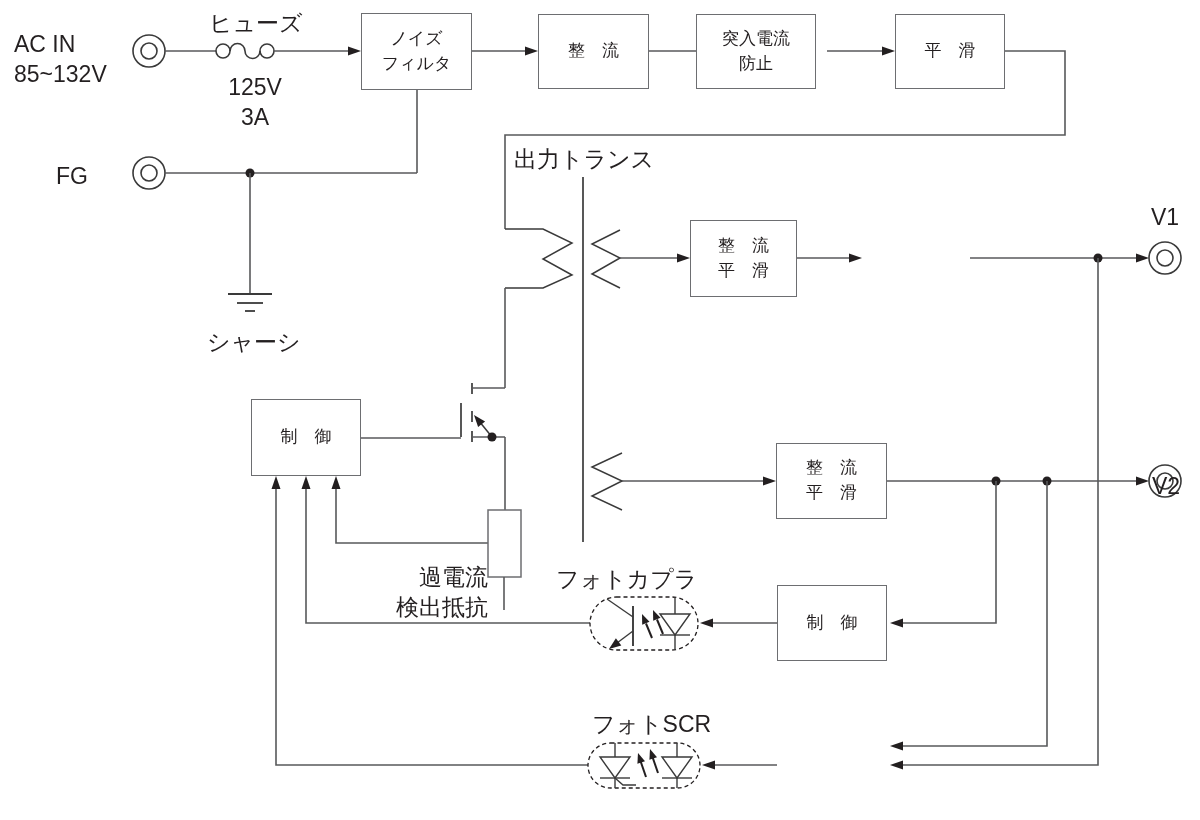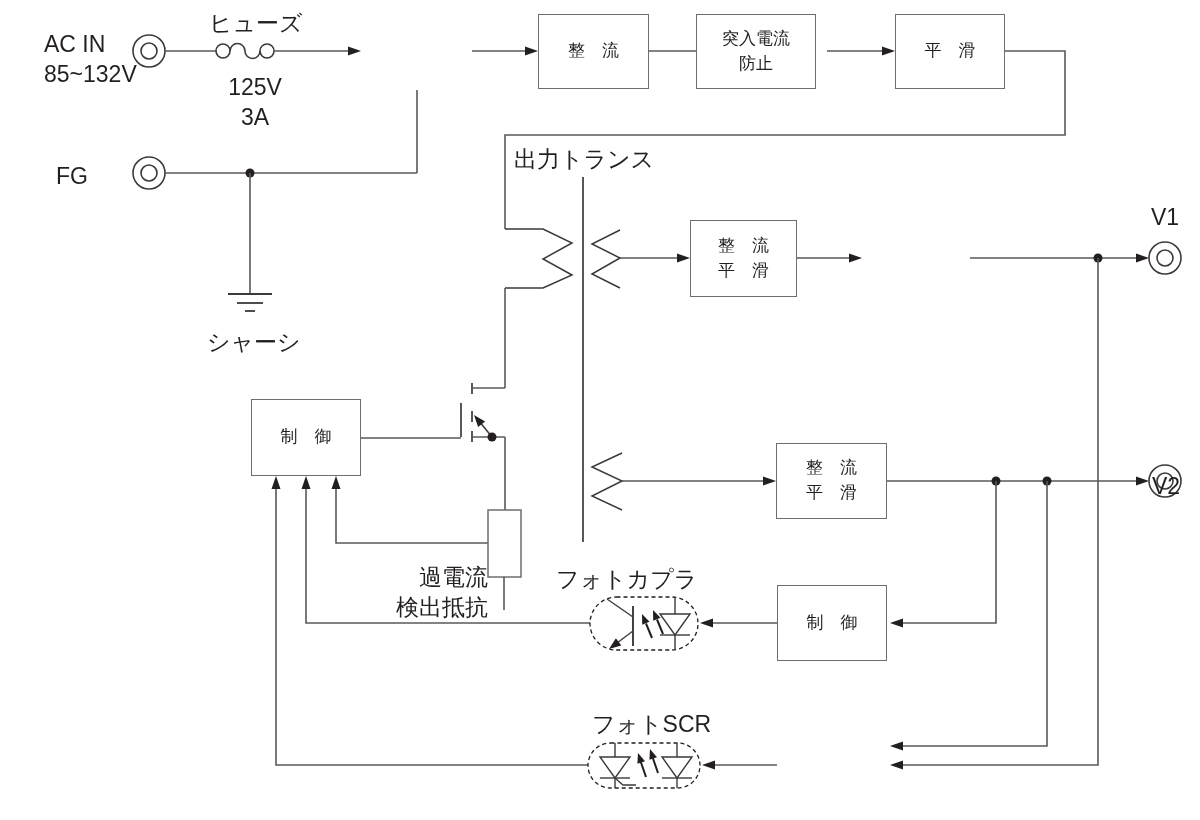--- a/index.html
+++ b/index.html
@@ -198,32 +198,34 @@
       <polygon points="638,753 645,761.2 637.4,763.7" fill="#231f20" stroke="none"></polygon>
       <line x1="658" y1="773" x2="652.5" y2="757" stroke="#231f20" stroke-width="2"></line>
       <polygon points="650,749 657,757.2 649.4,759.7" fill="#231f20" stroke="none"></polygon>
       <line x1="677" y1="743" x2="677" y2="757" stroke="#3a3a3a" stroke-width="1.4"></line>
       <polygon points="662,757 692,757 677,778" stroke="#3a3a3a" stroke-width="1.4"></polygon>
       <line x1="662" y1="778" x2="692" y2="778" stroke="#3a3a3a" stroke-width="1.4"></line>
       <line x1="677" y1="778" x2="677" y2="788" stroke="#3a3a3a" stroke-width="1.4"></line>
     </g>
   </svg>
 
+  <div class="box" style="left:361px;top:13px;width:111px;height:77px;">ノイズ
+フィルタ</div>
   <div class="box" style="left:538px;top:14px;width:111px;height:75px;">整　流</div>
   <div class="box" style="left:696px;top:14px;width:120px;height:75px;">突入電流
 防止</div>
   <div class="box" style="left:895px;top:14px;width:110px;height:75px;">平　滑</div>
   <div class="box" style="left:690px;top:220px;width:107px;height:77px;">整　流
 平　滑</div>
   <div class="box" style="left:776px;top:443px;width:111px;height:76px;">整　流
 平　滑</div>
   <div class="box" style="left:251px;top:399px;width:110px;height:77px;">制　御</div>
   <div class="box" style="left:777px;top:585px;width:110px;height:76px;">制　御</div>
 
-  <div class="lbl" style="left:14px;top:30px;margin-left:30px;">AC IN
+  <div class="lbl" style="left:14px;top:30px;">AC IN
 85~132V</div>
   <div class="lbl" style="left:209px;top:9px;">ヒューズ</div>
   <div class="lbl center" style="left:223px;top:73px;width:64px;">125V
 3A</div>
   <div class="lbl" style="left:56px;top:162px;">FG</div>
   <div class="lbl" style="left:207px;top:328px;">シャーシ</div>
   <div class="lbl" style="left:514px;top:145px;">出力トランス</div>
   <div class="lbl" style="left:396px;top:563px;text-align:right;">過電流
 検出抵抗</div>
   <div class="lbl" style="left:556px;top:565px;">フォトカプラ</div>

